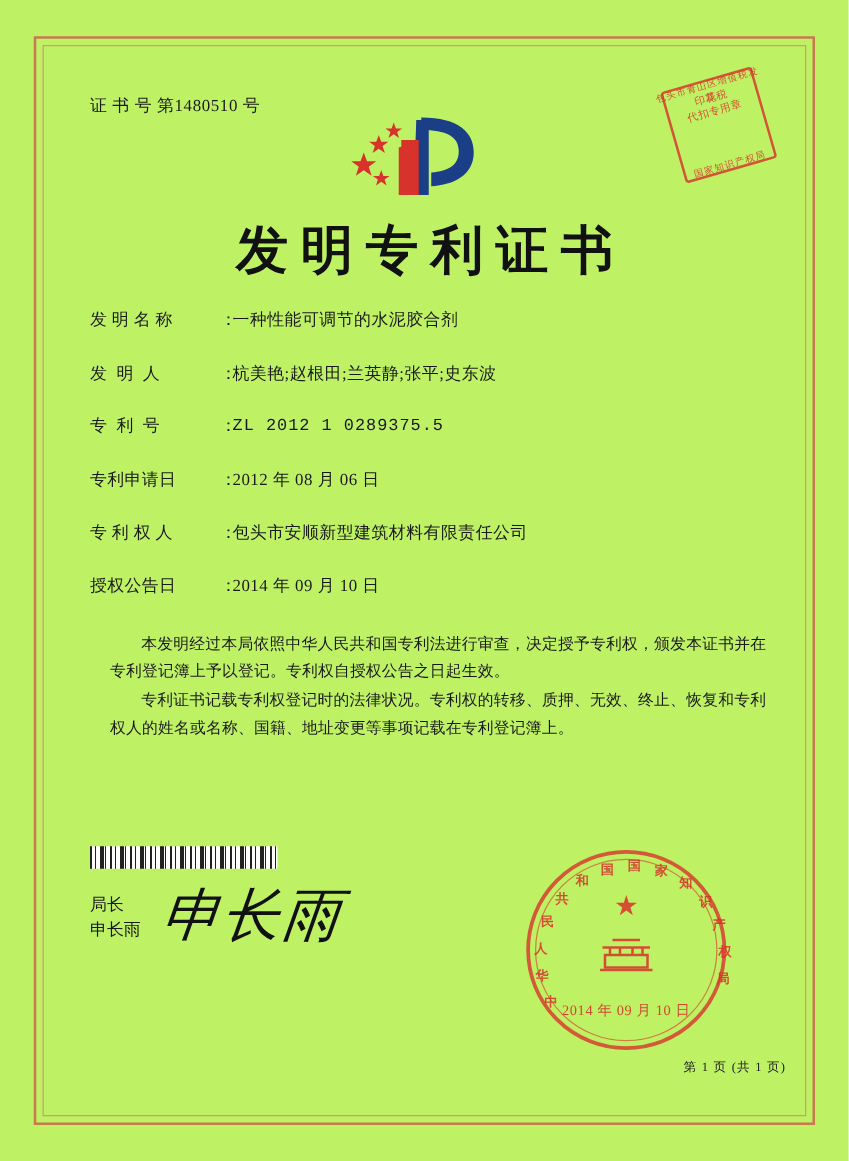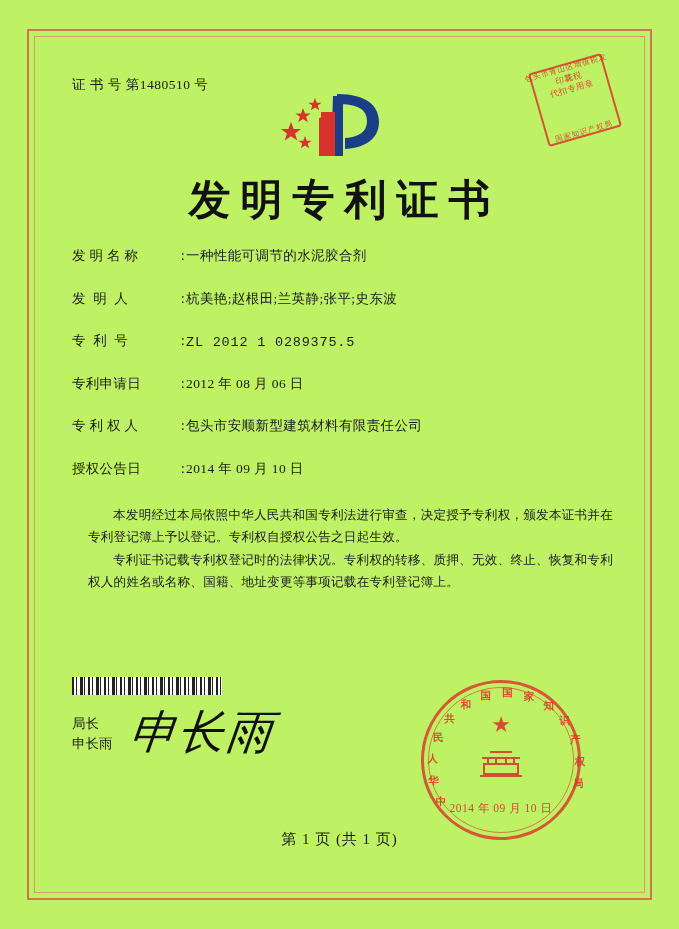--- a/index.html
+++ b/index.html
@@ -126,21 +126,21 @@
 
   
   .fields {
     position: absolute;
     left: 22px;
     right: 10px;
     top: 195px;
   }
   .field-row {
     display: flex;
-    align-items: flex-end;
+    align-items: center;
     margin-bottom: 24.5px;
     font-size: 13.5px;
   }
   .field-label {
     width: 104px;
     flex: none;
     letter-spacing: 0.3px;
     white-space: pre;
   }
   .field-colon {
@@ -278,23 +278,23 @@
     color: #d8322c;
     opacity: 0.9;
     letter-spacing: 0.5px;
   }
 
   
   .footer {
     position: absolute;
     left: 0;
     right: 0;
-    bottom: 28px;
-    text-align: center;
-    font-size: 15px;
+    bottom: 16px;
+    text-align: right;
+    font-size: 10px;
     letter-spacing: 1px;
   }
 </style>
 </head>
 <body>
 
 <div class="page">
 
   <div class="border-outer"></div>
   <div class="border-inner"></div>

